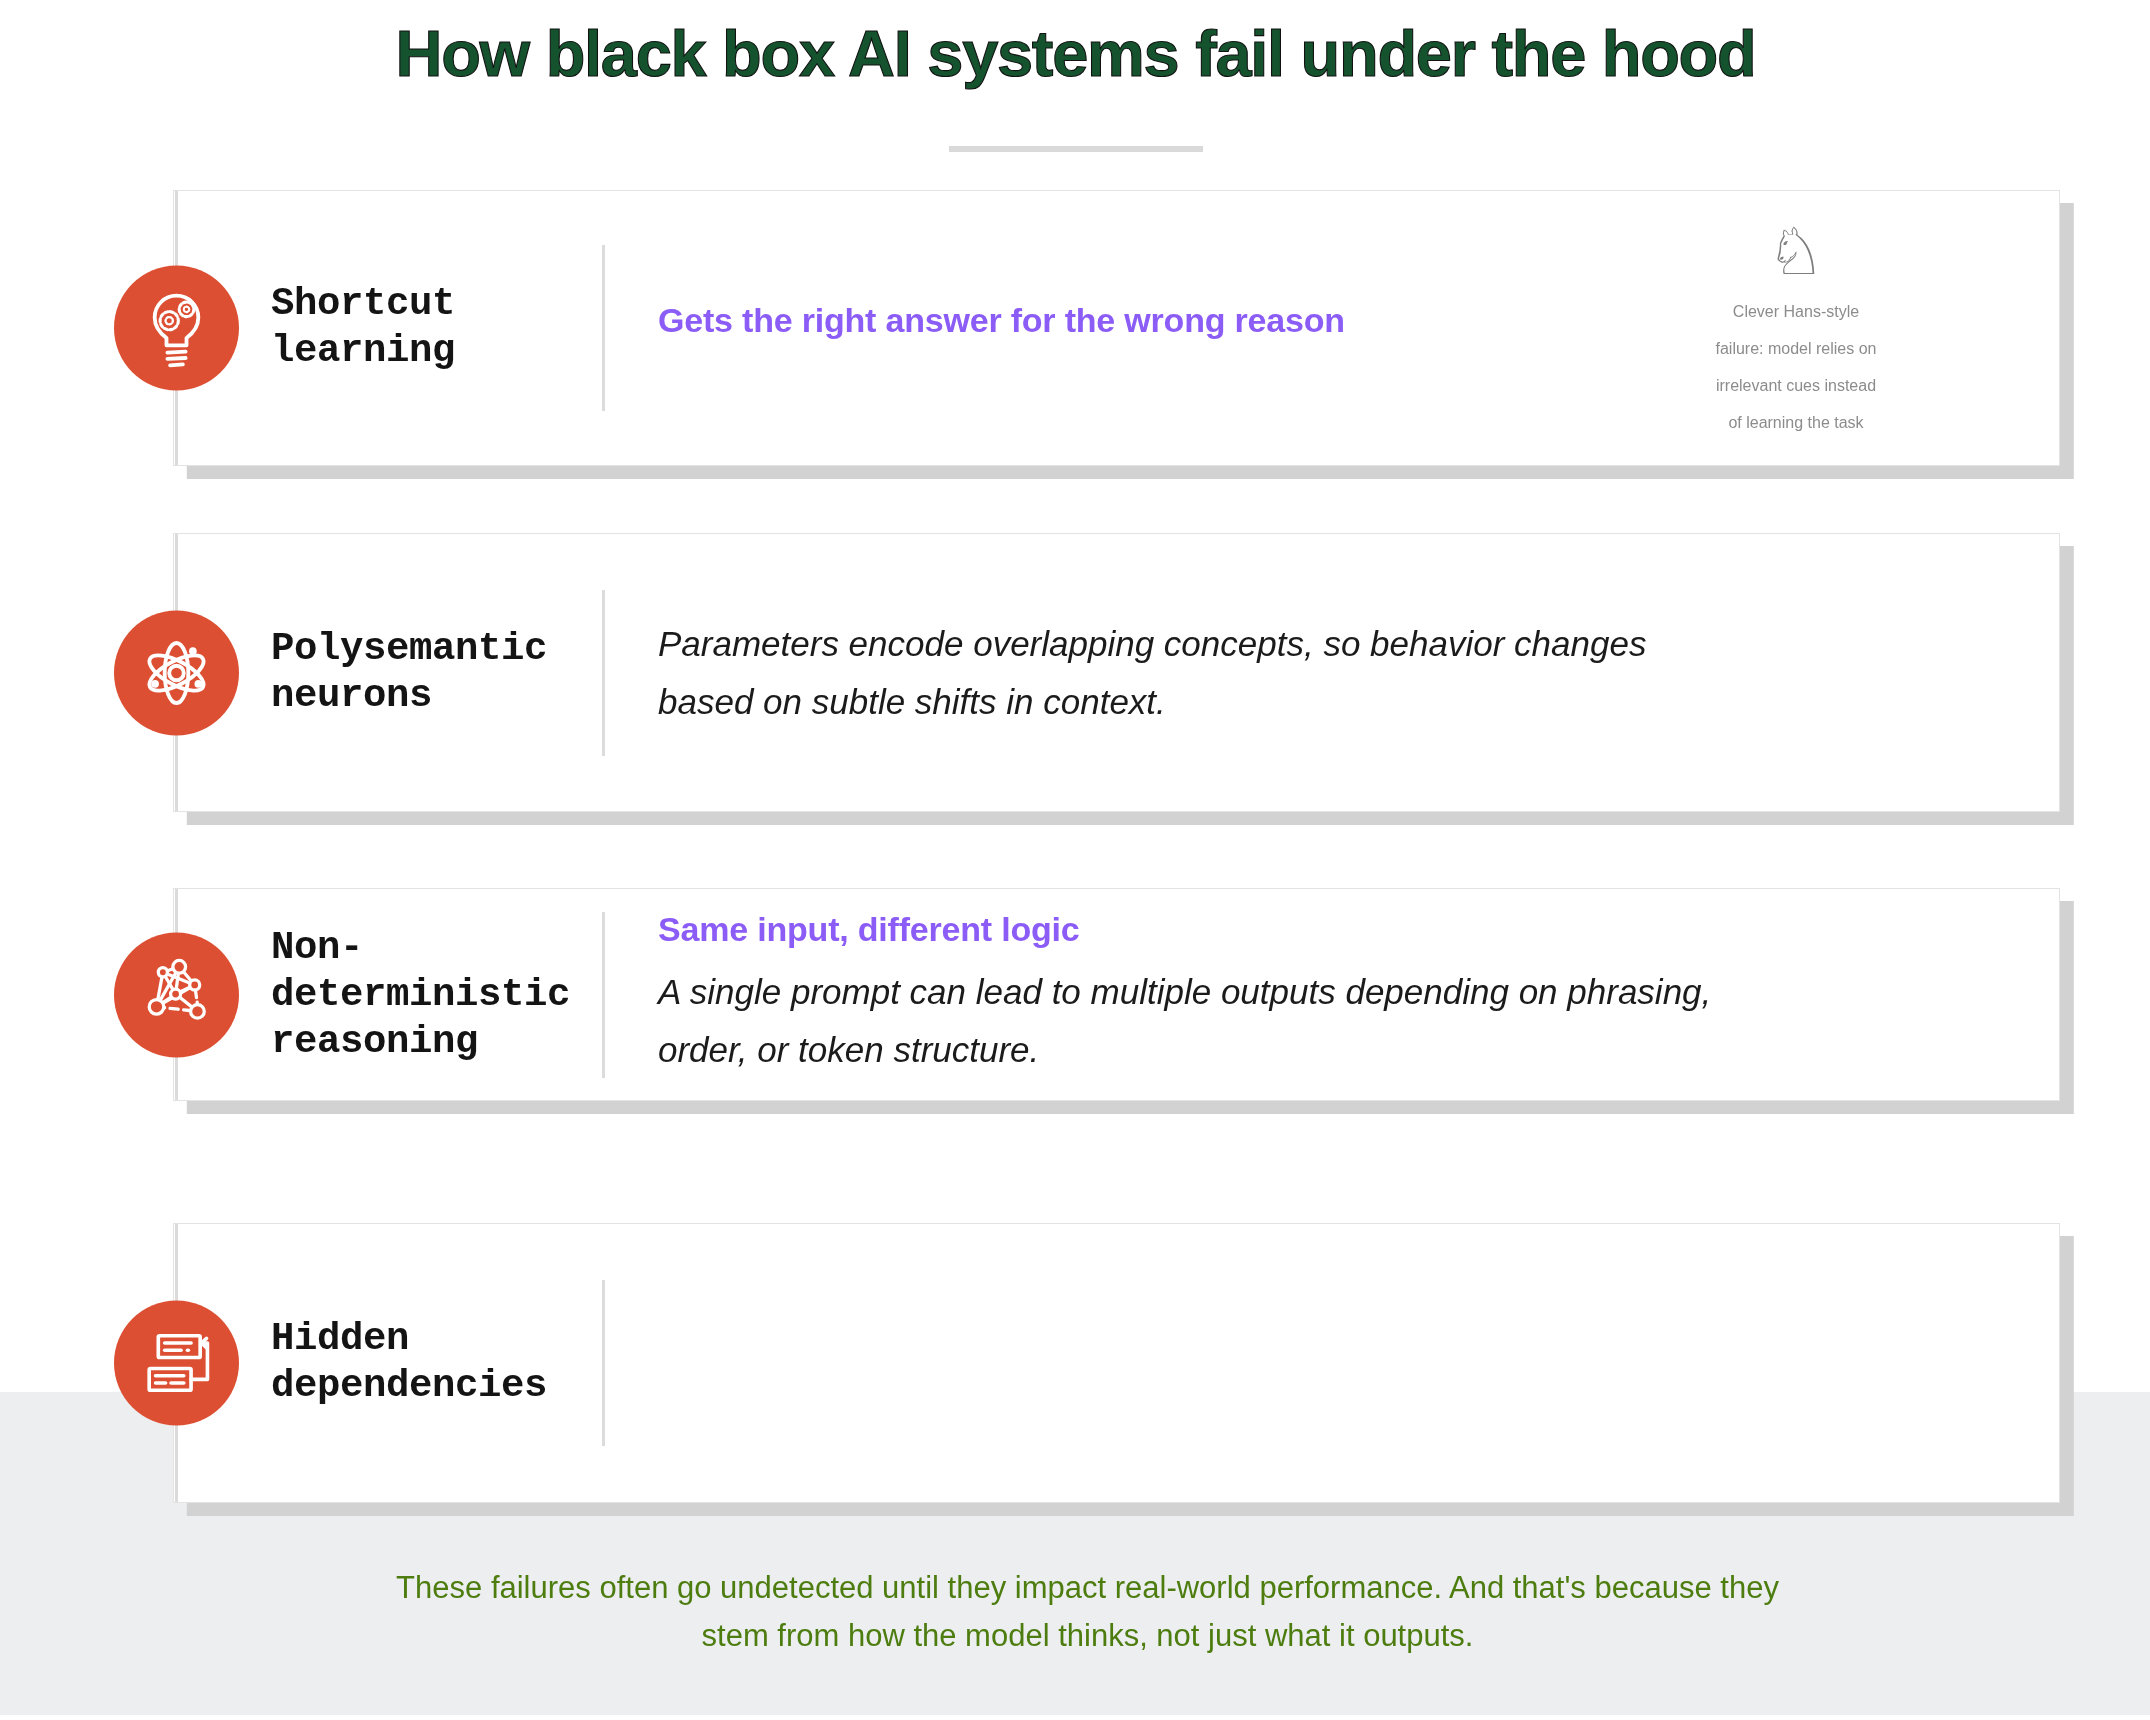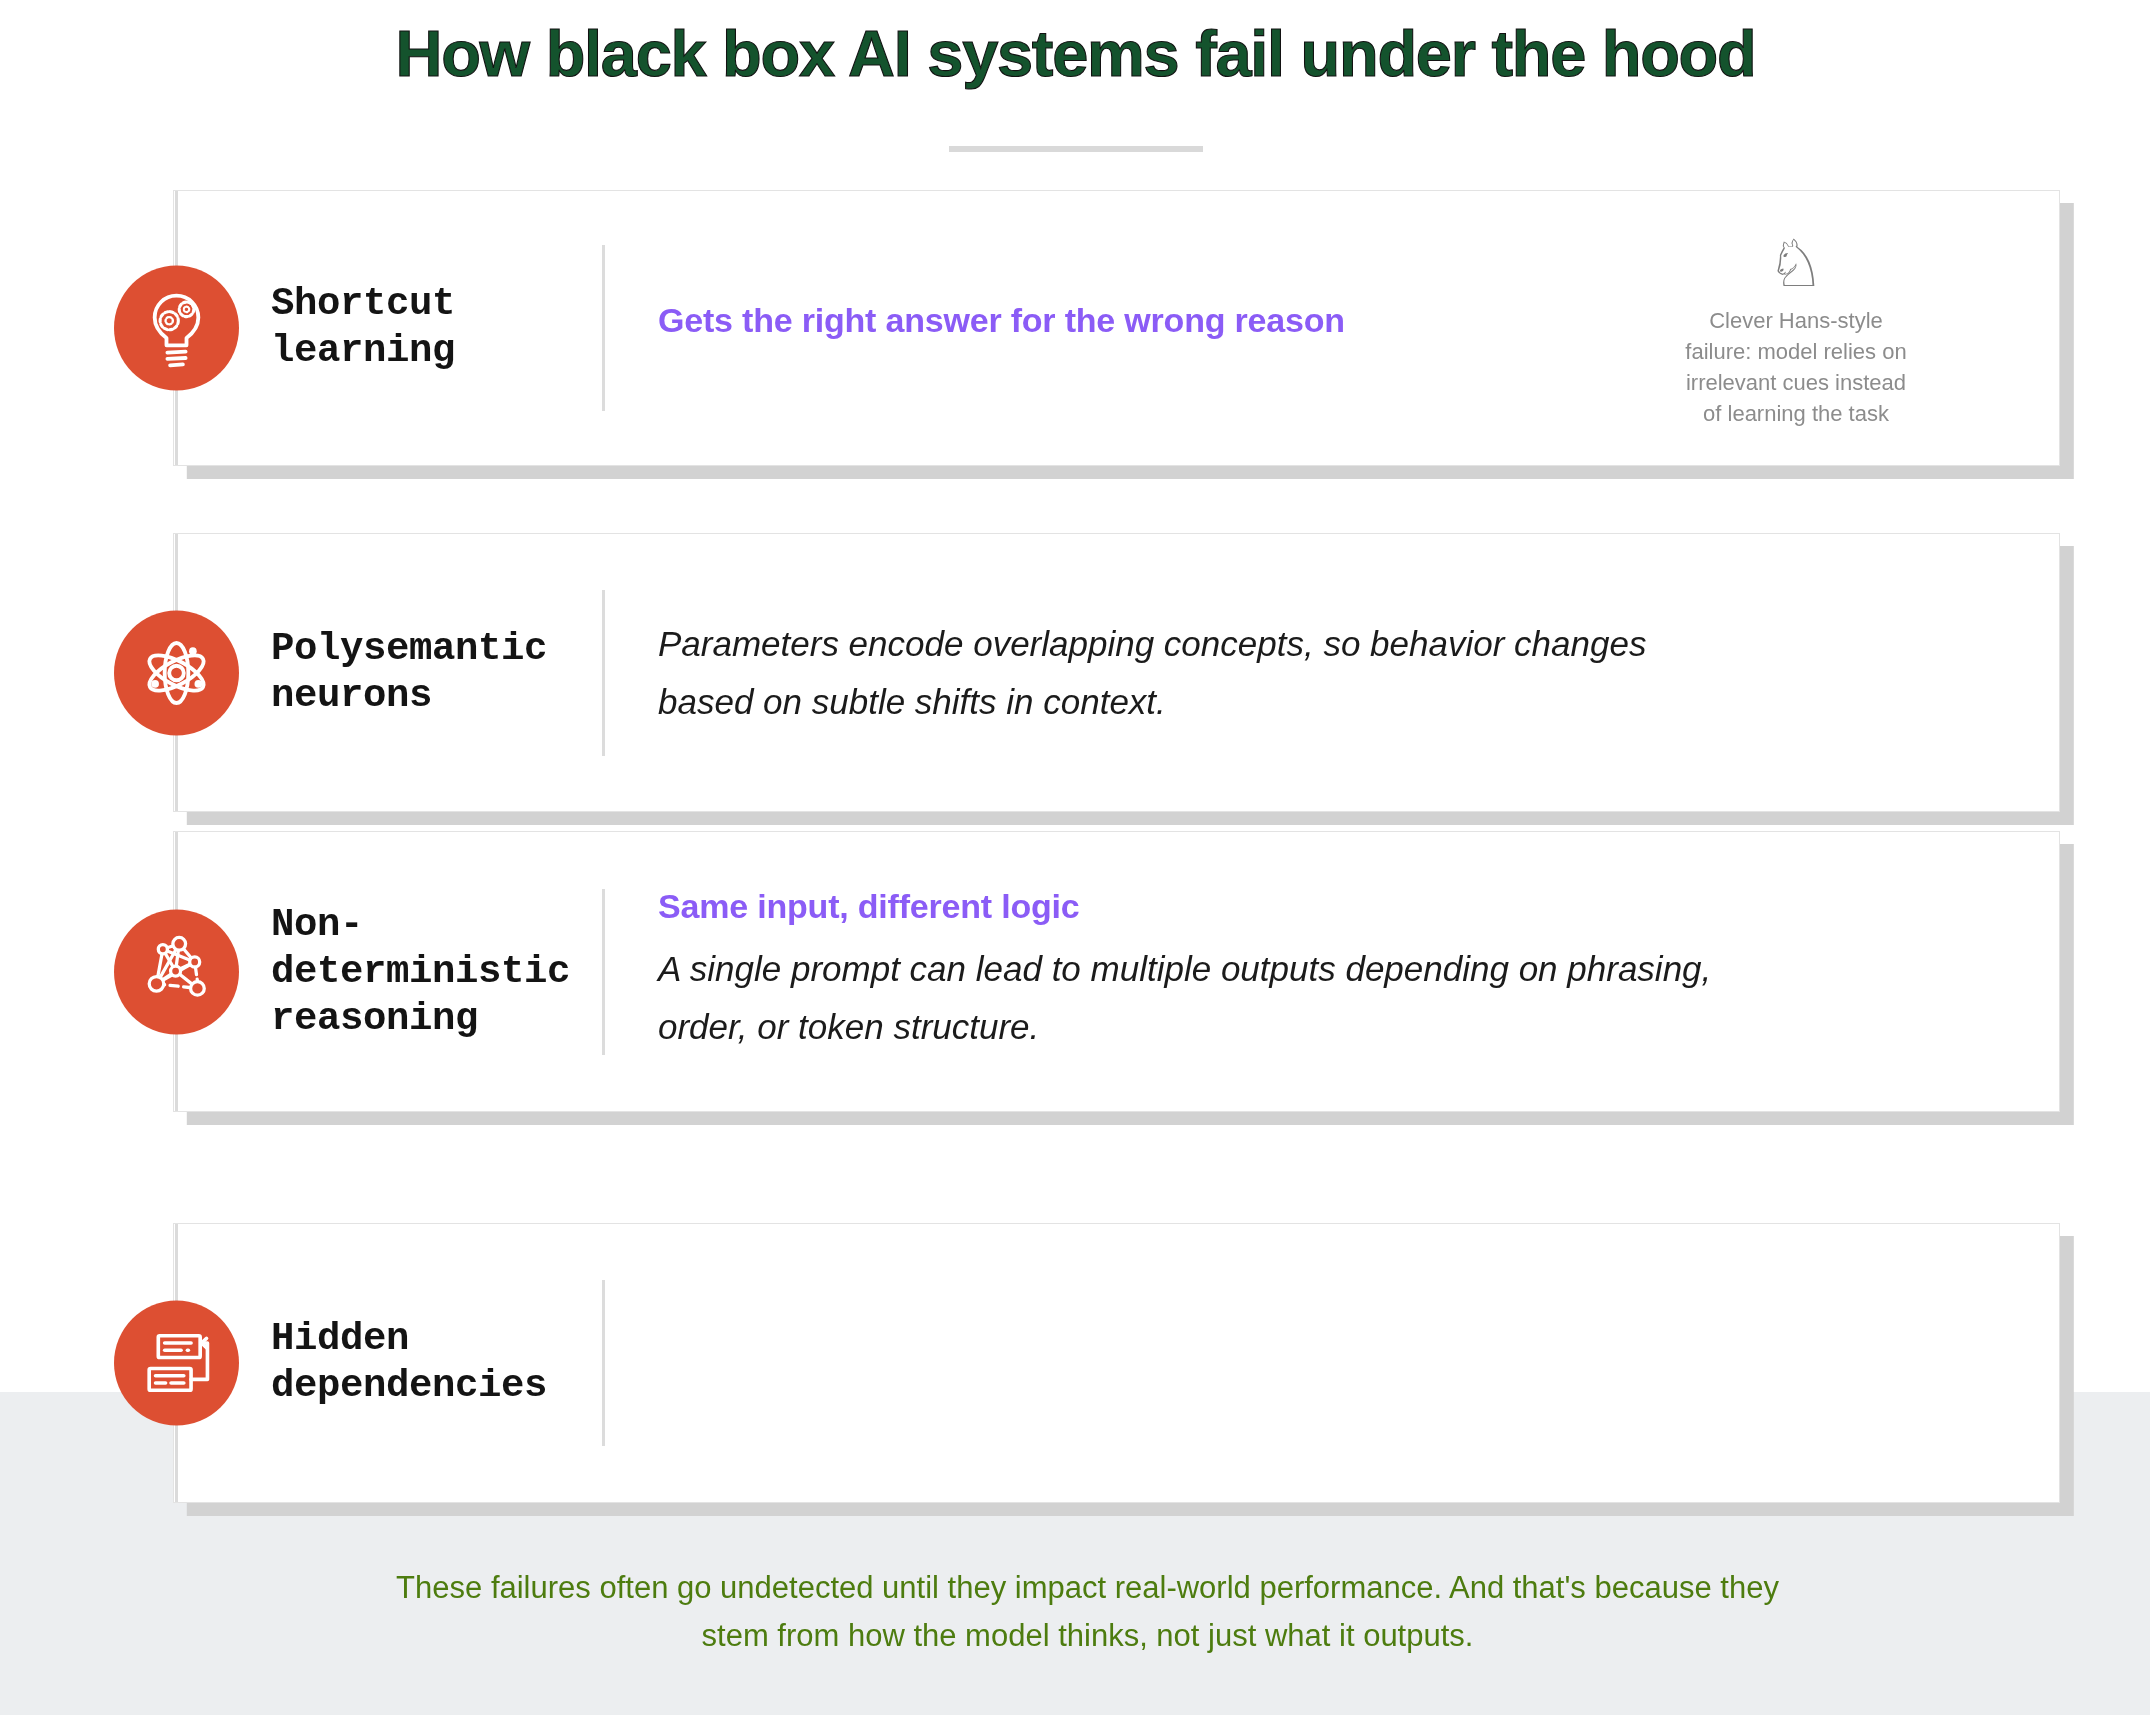--- a/index.html
+++ b/index.html
@@ -45,21 +45,21 @@
     width:318px;margin:0;font-size:39px;line-height:47px;font-weight:700;
     letter-spacing:-0.4px;white-space:pre-line;color:#141414;font-family:Liberation Mono, monospace;
   }
   .card-divider{position:absolute;left:428px;top:50%;transform:translateY(-50%);width:2.6px;height:166px;background:var(--divider);}
   .card-desc{position:absolute;left:484px;top:50%;transform:translateY(-50%);width:1342px;}
   .card.has-note .card-desc{width:989px;}
   .card-heading{margin:0 0 14.6px 0;font-size:34px;font-weight:700;letter-spacing:-0.2px;color:#8b5cf6;}
   .card-body{margin:0;font-size:35px;font-style:italic;line-height:58px;white-space:pre-line;color:#1b1b1b;}
   .card-note{position:absolute;right:65px;top:50%;transform:translateY(-50%);width:396px;text-align:center;}
   .knight-glyph{font-family:"DejaVu Sans",sans-serif;font-size:65px;line-height:71px;color:#7E7E7E;margin-bottom:6px;}
-  .note-text{margin:0;font-size:22px;line-height:31px;color:var(--note);white-space:pre-line;}
+  .note-text{margin:0;font-size:16px;line-height:37px;color:var(--note);white-space:pre-line;}
   .page-footer{
     position:absolute;top:1564px;left:184px;width:1807px;margin:0;text-align:center;
     font-size:31px;line-height:48px;color:#4d7c0f;white-space:pre-line;
   }
 </style>
 </head>
 <body>
 
 <div class="band"></div>
 
@@ -116,21 +116,21 @@
     <h2 class="card-label">Polysemantic
 neurons</h2>
     <div class="card-divider"></div>
     <div class="card-desc">
       <p class="card-body">Parameters encode overlapping concepts, so behavior changes
 based on subtle shifts in context.</p>
     </div>
 
   </section>
 
-  <section class="card" style="top: 831px; height: 281px;">
+  <section class="card" style="top: 888px; height: 213px;">
     <div class="connector"></div>
     <div class="icon-circle">
 
       <svg viewBox="0 0 100 100" fill="none" stroke="#ffffff" stroke-width="3.6" stroke-linecap="round">
         <line x1="35" y1="25" x2="53" y2="19"></line>
         <line x1="35" y1="25" x2="28" y2="63"></line>
         <line x1="35" y1="25" x2="49" y2="49"></line>
         <line x1="35" y1="25" x2="70" y2="39"></line>
         <line x1="53" y1="19" x2="70" y2="39"></line>
         <line x1="53" y1="19" x2="49" y2="49"></line>

